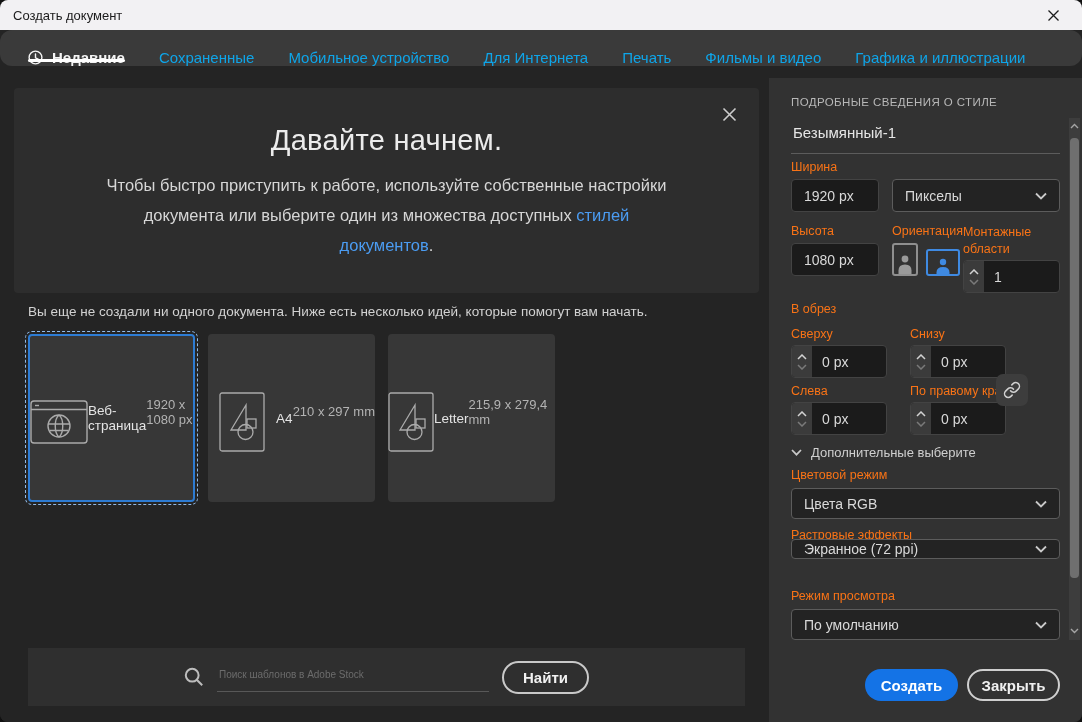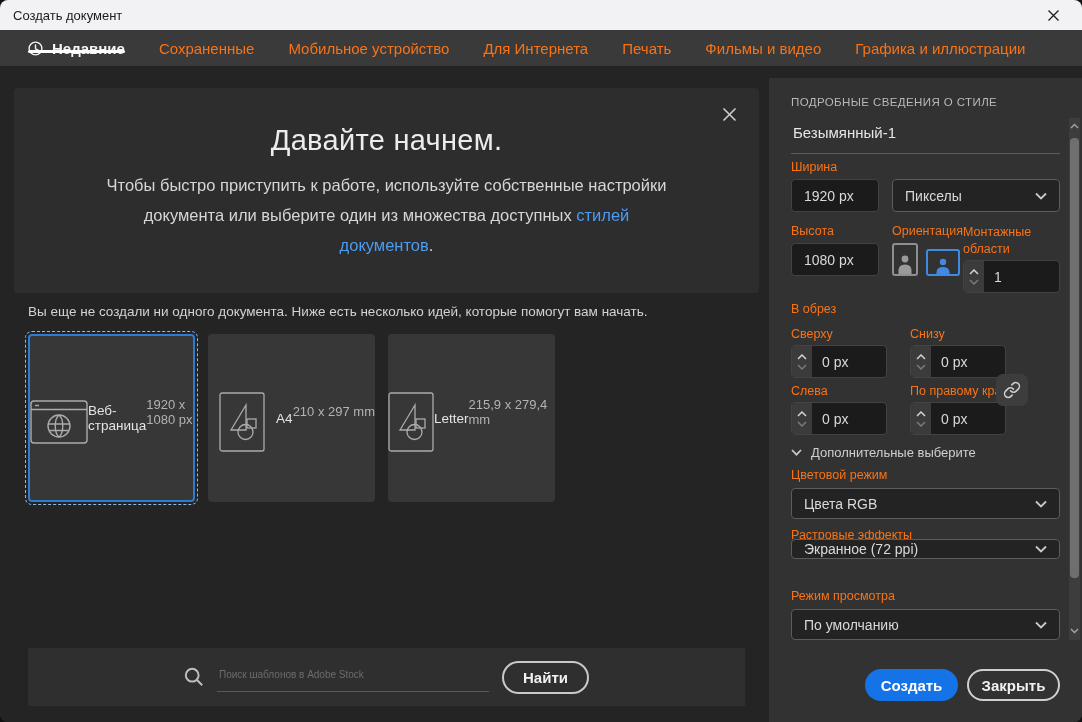--- a/index.html
+++ b/index.html
@@ -6,22 +6,22 @@
   html,body { margin:0; padding:0; background:#111; }
   body { font-family:"Liberation Sans", sans-serif; }
   .window { position:relative; width:1082px; height:722px; background:#242424; border-radius:8px; overflow:hidden; }
 
   
   .titlebar { position:absolute; top:0; left:0; right:0; height:30px; background:#f2f1f3; display:flex; align-items:center; justify-content:space-between; padding:0 18px 0 13px; }
   .titlebar-title { font-size:13px; color:#1b1b1b; }
   .titlebar-close { display:flex; align-items:center; justify-content:center; width:22px; height:22px; cursor:default; }
 
   
-  .tabbar { position:absolute; top:30px; left:0; right:0; height:36px; background:#3a3a3a; display:flex; align-items:center; padding-left:28px; gap:34px; }
-  .tab { position:relative; display:flex; align-items:center; gap:9px; font-size:15px; color:#f97316; cursor:default; }
+  .tabbar { position:absolute; top:30px; left:0; right:0; height:36px; background:#3a3a3a; display:flex; align-items:flex-end; padding-left:28px; gap:34px;border-radius:12px; }
+  .tab { position:relative; display:flex; align-items:center; gap:9px; font-size:15px; color:#0ea5e9; cursor:default; }
   .tab.active { color:#f4f4f4; font-weight:700; }
   .tab.active::after { content:""; position:absolute; left:0; right:0; bottom:4px; height:3px; background:#ffffff; border-radius:2px; }
 
   
   .content { position:absolute; top:78px; left:0; width:769px; height:644px; background:#242424; }
   .hero { position:absolute; left:14px; top:10px; width:745px; height:205px; background:#2d2d2d; border-radius:4px; text-align:center; }
   .hero-close { position:absolute; top:17px; right:21px; width:18px; height:18px; display:flex; align-items:center; justify-content:center; cursor:default; }
   .hero-title { margin:0; padding-top:36px; font-size:29px; font-weight:400; color:#ececec; letter-spacing:.3px; }
   .hero-body { margin:13px auto 0; width:578px; font-size:16.5px; line-height:30px; color:#d6d6d6; }
   .hero-link { color:#4b9cf2; text-decoration:none; cursor:pointer; }

